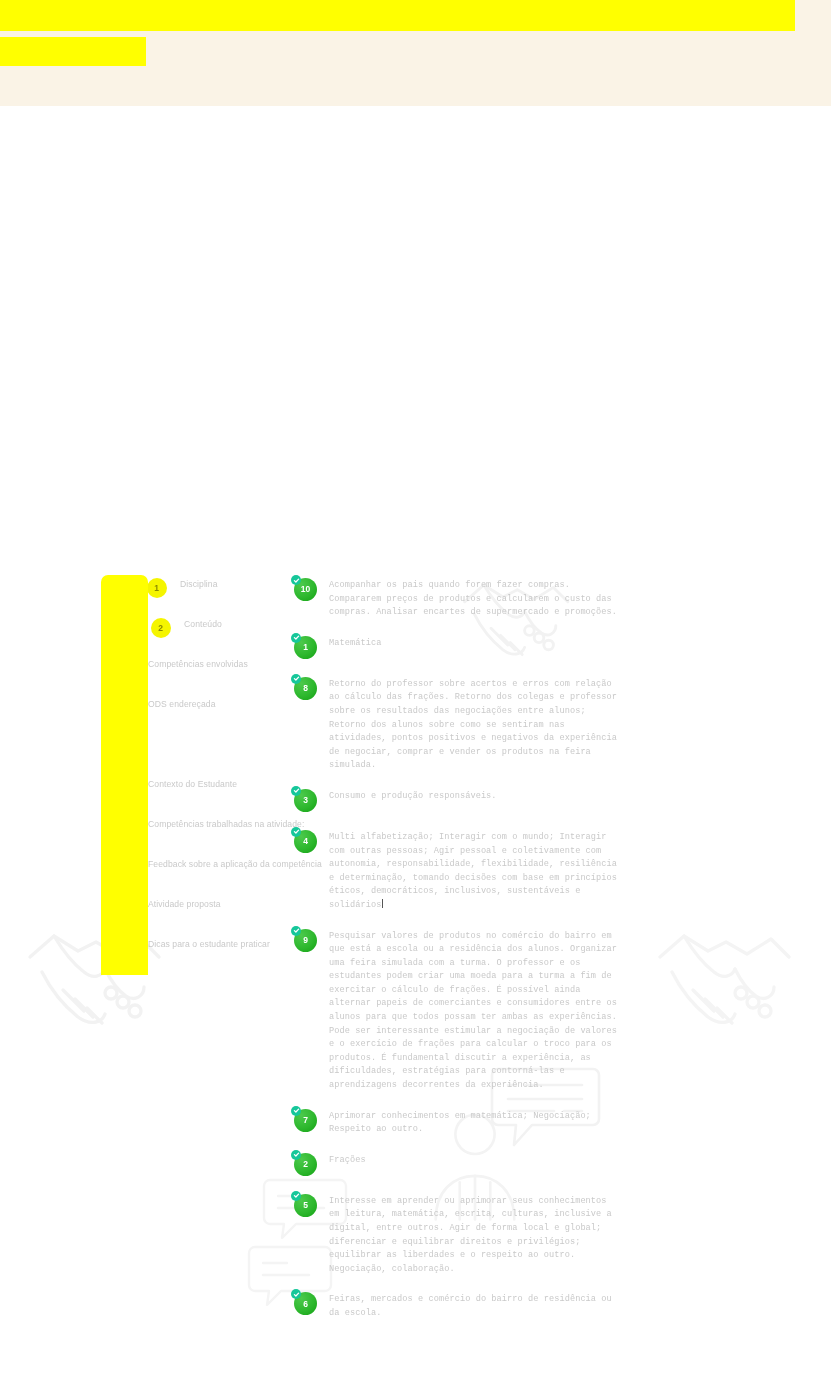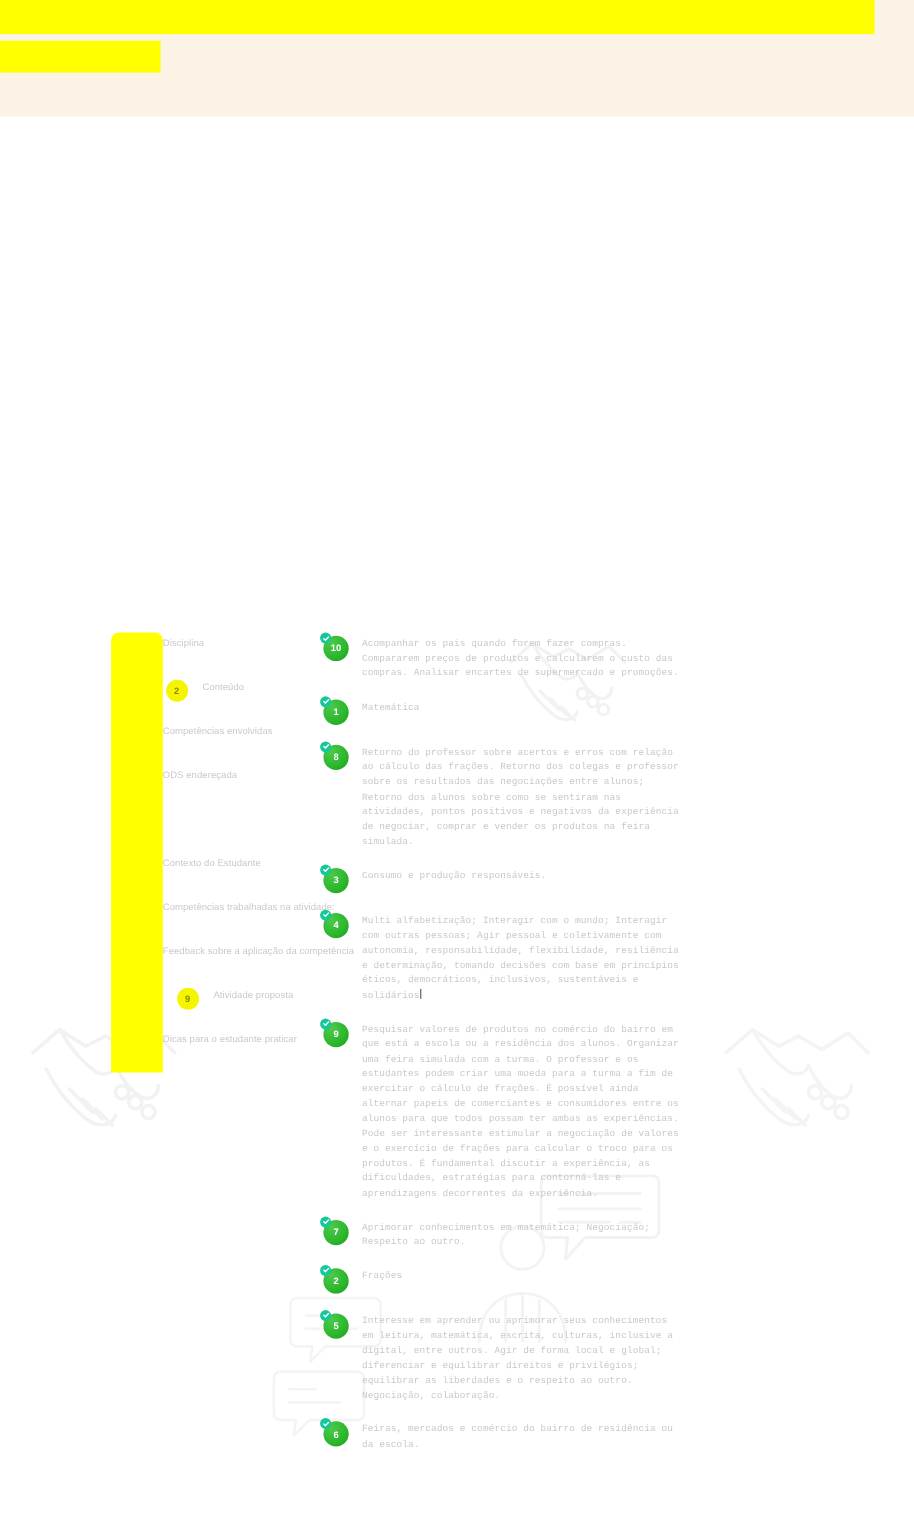--- a/index.html
+++ b/index.html
@@ -268,21 +268,21 @@
         <path d="M16 34 H62"></path>
       </svg>
     </div>
 
   </div>
 
   <div class="card">
     <div class="card-inner">
       <div class="label-col" style="min-height: 390px;"></div>
       <div class="rows" style="margin-left: -47px;">
-          <div class="row" style="margin-bottom: 13px;">
+          <div class="row" style="margin-bottom: 13px; padding-left: 32px;">
             <div class="row-badge-cell">
               <div class="num-badge">1</div>
             </div>
             <div class="row-label">Disciplina</div>
           </div>
           <div class="row" style="margin-bottom: 13px; padding-left: 36px;">
             <div class="row-badge-cell">
               <div class="num-badge">2</div>
             </div>
             <div class="row-label">Conteúdo</div>
@@ -315,21 +315,21 @@
               <div class="num-badge">7</div>
             </div>
             <div class="row-label">Competências trabalhadas na atividade:</div>
           </div>
           <div class="row" style="margin-bottom: 13px;">
             <div class="row-badge-cell">
               <div class="num-badge">8</div>
             </div>
             <div class="row-label">Feedback sobre a aplicação da competência</div>
           </div>
-          <div class="row" style="margin-bottom: 13px; padding-left: 46px;">
+          <div class="row" style="margin-bottom: 13px;">
             <div class="row-badge-cell">
               <div class="num-badge">9</div>
             </div>
             <div class="row-label">Atividade proposta</div>
           </div>
           <div class="row" style="margin-bottom: 13px;">
             <div class="row-badge-cell">
               <div class="num-badge">10</div>
             </div>
             <div class="row-label">Dicas para o estudante praticar</div>

